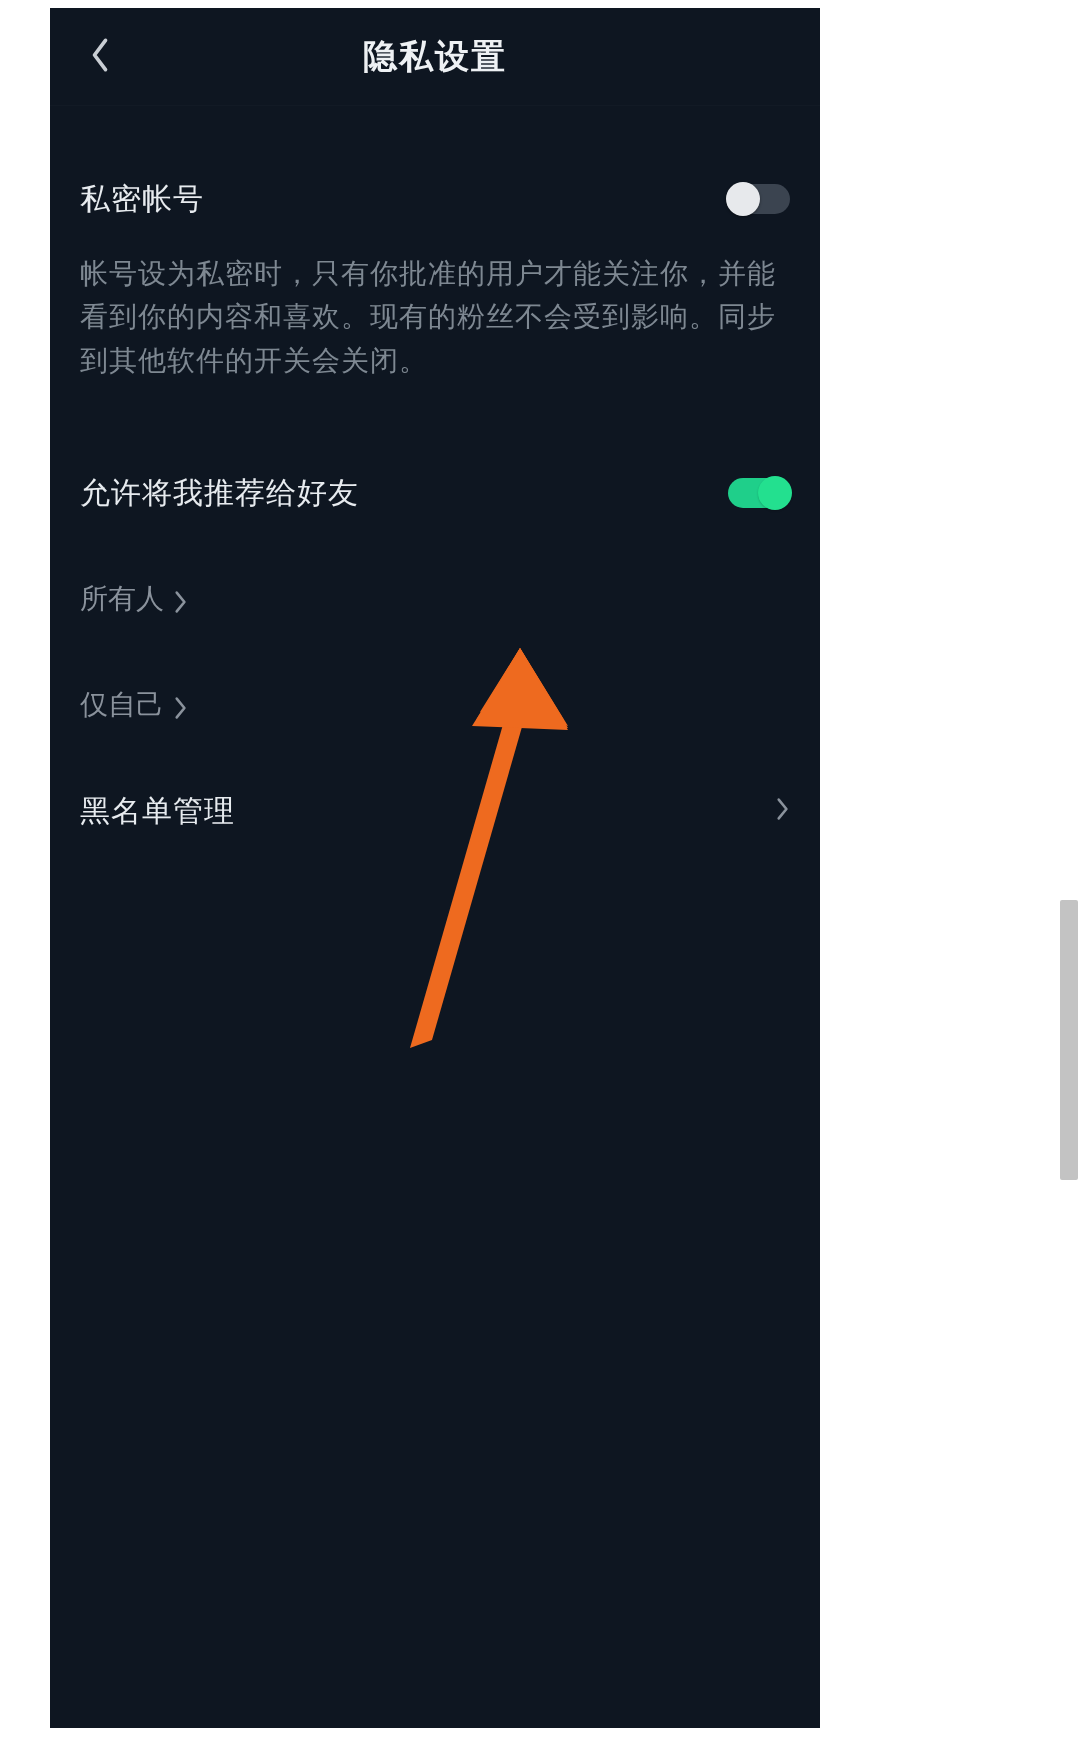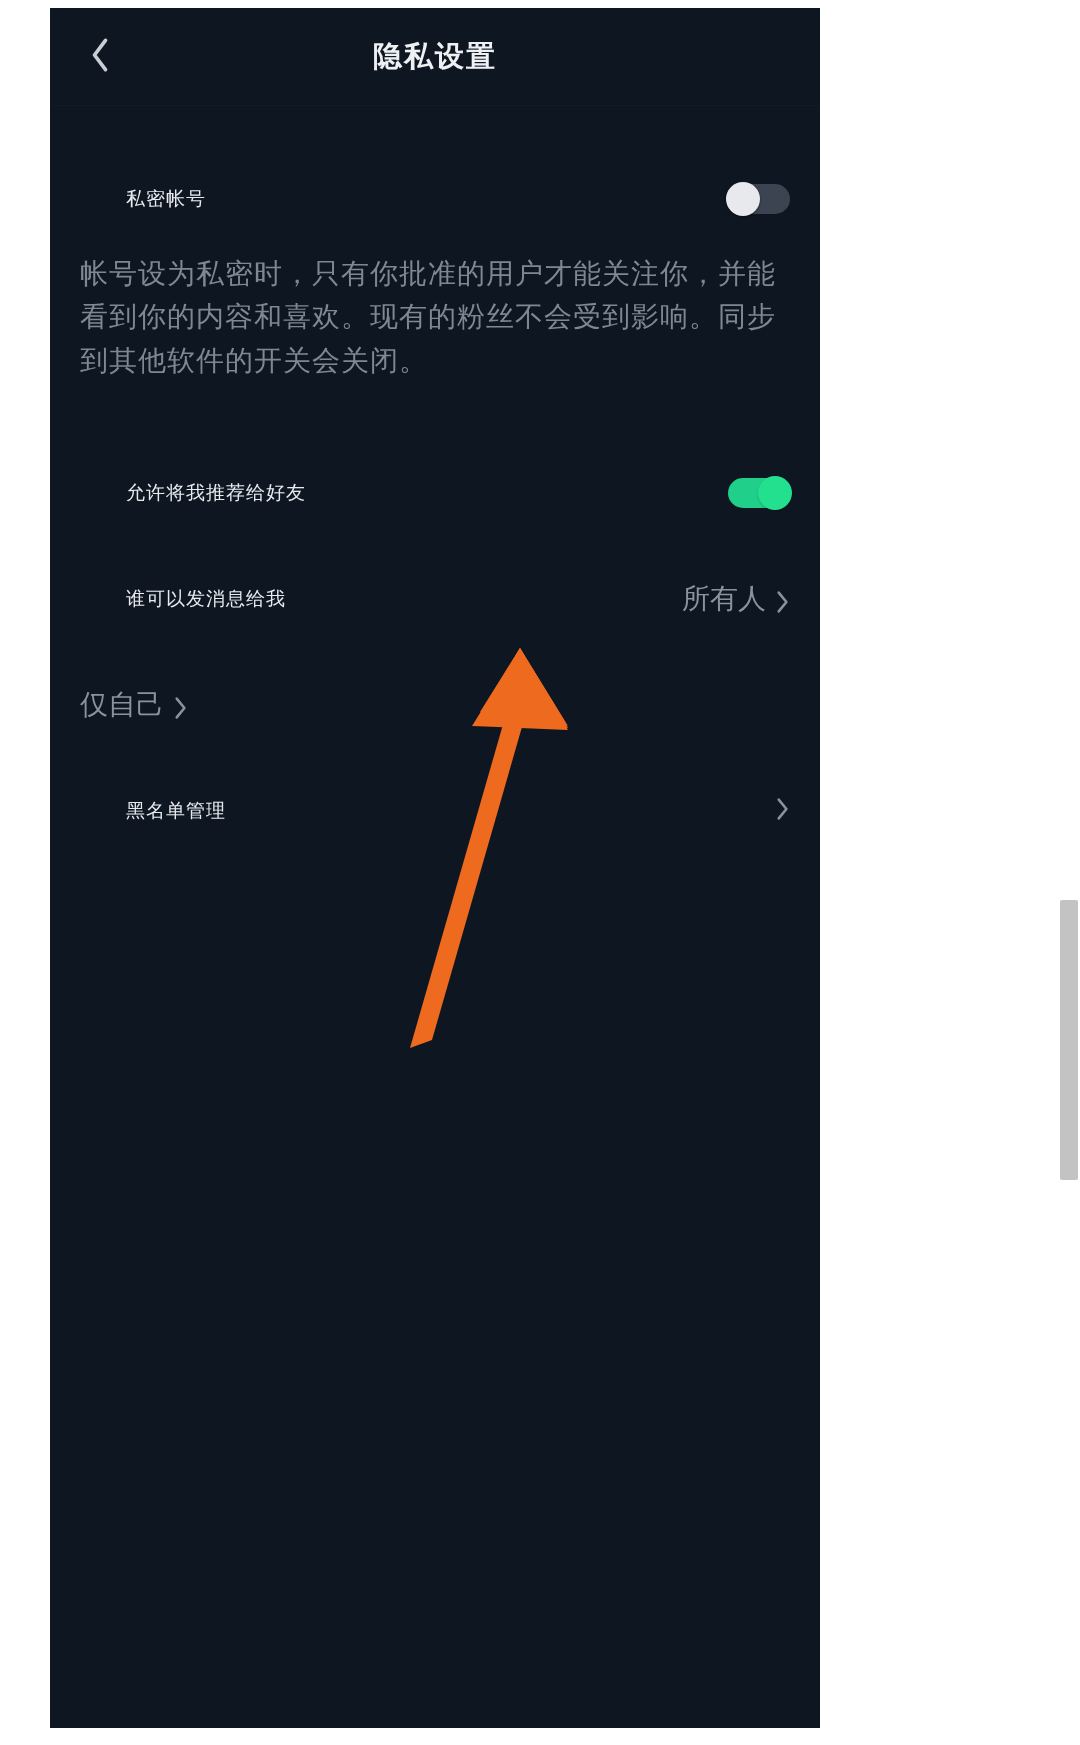--- a/index.html
+++ b/index.html
@@ -42,39 +42,38 @@
     width: 60px;
     display: flex;
     align-items: center;
     justify-content: center;
     color: #c9ced4;
     cursor: pointer;
   }
   .back svg { width: 22px; height: 38px; }
   .title {
     color: #eef1f4;
-    font-size: 29px;
+    font-size: 34px;
     font-weight: 600;
     letter-spacing: 2px;
   }
   .content {
     padding: 0 30px;
   }
   .row {
     display: flex;
     align-items: center;
     justify-content: space-between;
     height: 106px;
     cursor: pointer;
   }
   .row .label {
     color: #e7ebef;
-    font-size: 19px;
+    font-size: 30px;
     letter-spacing: 1px;
-    margin-left: 46px;
   }
   .row .right {
     display: flex;
     align-items: flex-end;
     gap: 10px;
   }
   .row .value {
     color: #8a929c;
     font-size: 28px;
   }
@@ -180,21 +179,20 @@
       <div class="row">
         <div class="label">允许将我推荐给好友</div>
         <div class="right">
           <div class="toggle on-green">
             <div class="knob"></div>
           </div>
         </div>
       </div>
 
       <div class="row">
-        <div class="label">谁可以发消息给我</div>
         <div class="right">
           <span class="value">所有人</span>
           <span class="chevron">
             <svg viewBox="0 0 16 28" fill="none" stroke="currentColor" stroke-width="3" stroke-linecap="round" stroke-linejoin="round">
               <polyline points="3,3 12,14 3,25"></polyline>
             </svg>
           </span>
         </div>
       </div>
 

